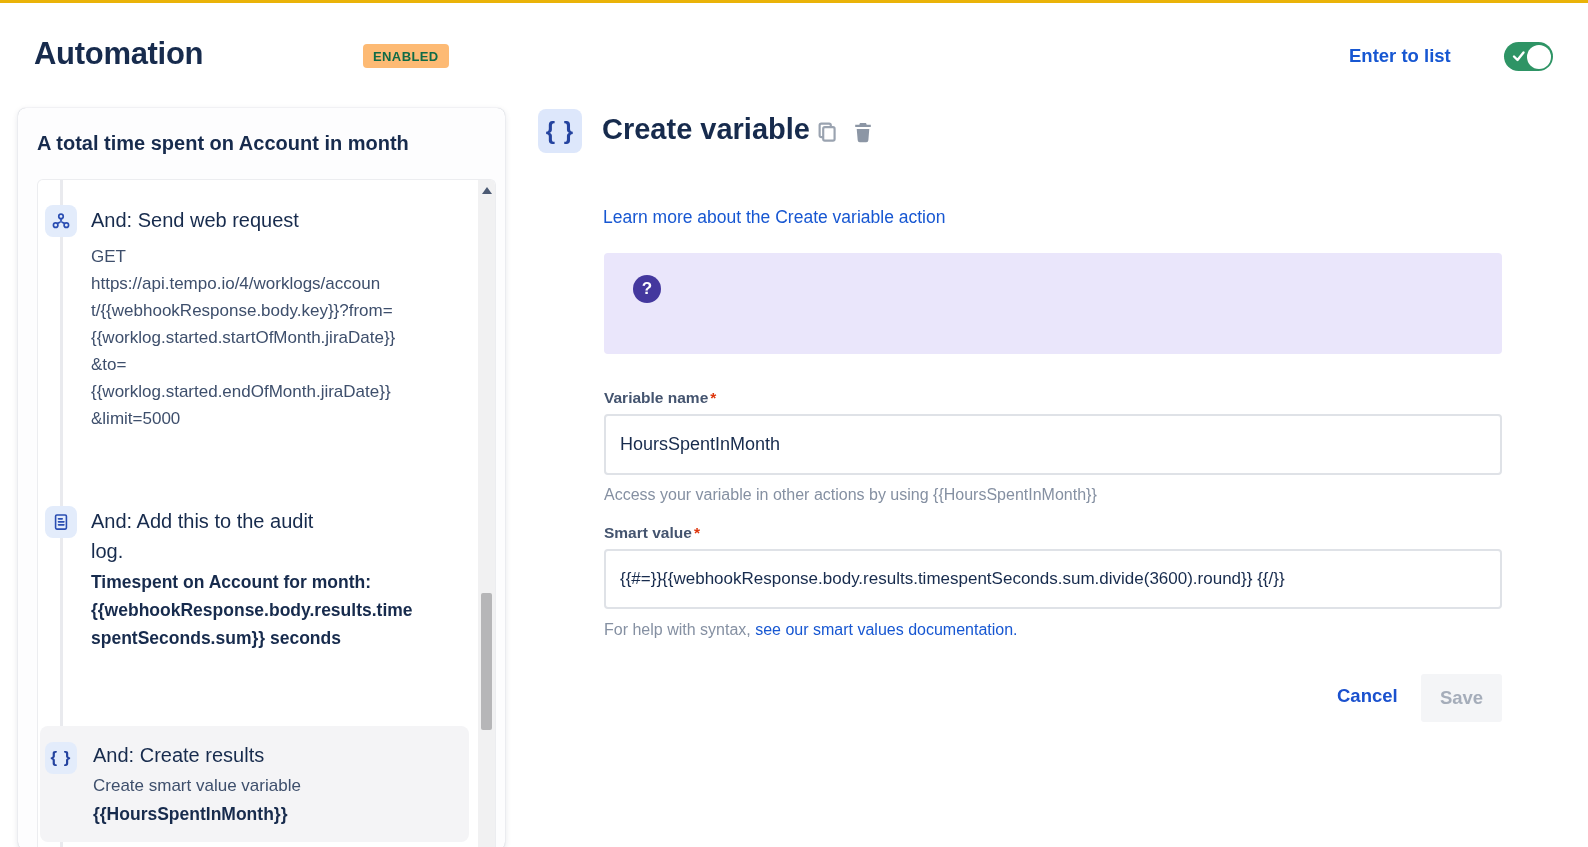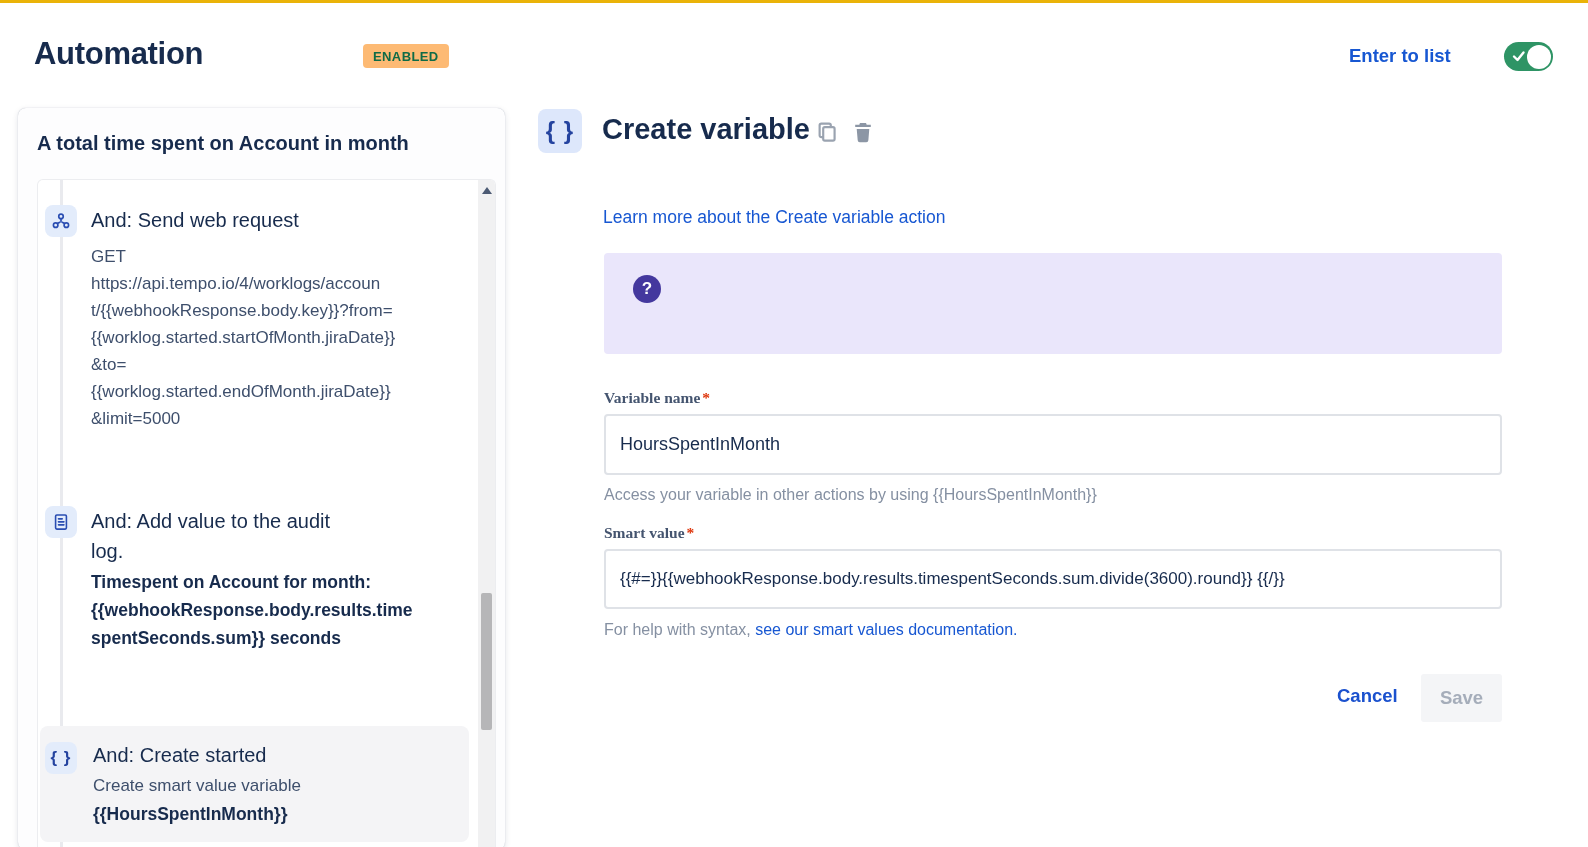--- a/index.html
+++ b/index.html
@@ -74,21 +74,21 @@
   a.link { color:#1757D2; text-decoration:none; cursor:pointer; }
 
   .info-box { position:absolute; left:604px; top:250px; width:898px; height:101px;
     background:#EAE6FB; border-radius:4px; }
   .q-icon { position:absolute; left:29px; top:22px; width:28px; height:28px; border-radius:50%;
     background:#44389E; color:#fff; font-size:17px; font-weight:700; display:flex;
     align-items:center; justify-content:center; }
   .info-text { position:absolute; left:83px; top:15px; width:790px; font-size:17.5px;
     line-height:31px; color:#202A44; }
 
-  .field-label { position:absolute; left:604px; font-size:15.5px; font-weight:600; color:#44546F;font-family:Liberation Serif, serif; }
+  .field-label { position:absolute; left:604px; font-size:15.5px; font-weight:600; color:#44546F; }
   .req { color:#DE350B; margin-left:2px; }
   .text-input { position:absolute; left:604px; width:898px; border:2px solid #DFE2E7;
     border-radius:4px; background:#fff; font-family:"Liberation Sans", sans-serif;
     color:#172B4D; padding:0 14px; outline:none; }
   .input1 { top:411px; height:61px; font-size:18px; }
   .input2 { top:546px; height:60px; font-size:17px; }
   .label1 { top:386px; } .label2 { top:521px; }
   .helper { position:absolute; left:604px; font-size:16px; color:#8590A2; }
   .helper1 { top:483px; } .helper2 { top:618px; }
 
@@ -147,32 +147,32 @@
 
         <div class="step step2">
           <span class="step-icon">
             <svg width="20" height="20" viewBox="0 0 24 24" fill="none" stroke="#2A4DB2" stroke-width="1.9" stroke-linecap="round">
               <rect x="5.5" y="3.5" width="13" height="17" rx="1.5"></rect>
               <path d="M9 8.2 h4.5"></path>
               <path d="M9 11.8 h6.5"></path>
               <path d="M9 15.4 h6.5"></path>
             </svg>
           </span>
-          <div class="step-title">And: Add value to the audit
+          <div class="step-title">And: Add this to the audit
 log.</div>
           <div class="step-detail-bold">Timespent on Account for month:
 {{webhookResponse.body.results.time
 spentSeconds.sum}} seconds</div>
         </div>
 
         <div class="step-card">
           <span class="step-icon">
             <span class="braces">{ }</span>
           </span>
-          <div class="step-title">And: Create started</div>
+          <div class="step-title">And: Create results</div>
           <div class="step-detail">Create smart value variable</div>
           <div class="step-detail-bold">{{HoursSpentInMonth}}</div>
         </div>
       </div>
 
       <div class="scrollbar">
         <div class="scroll-up"></div>
         <div class="scroll-thumb"></div>
       </div>
     </div>

